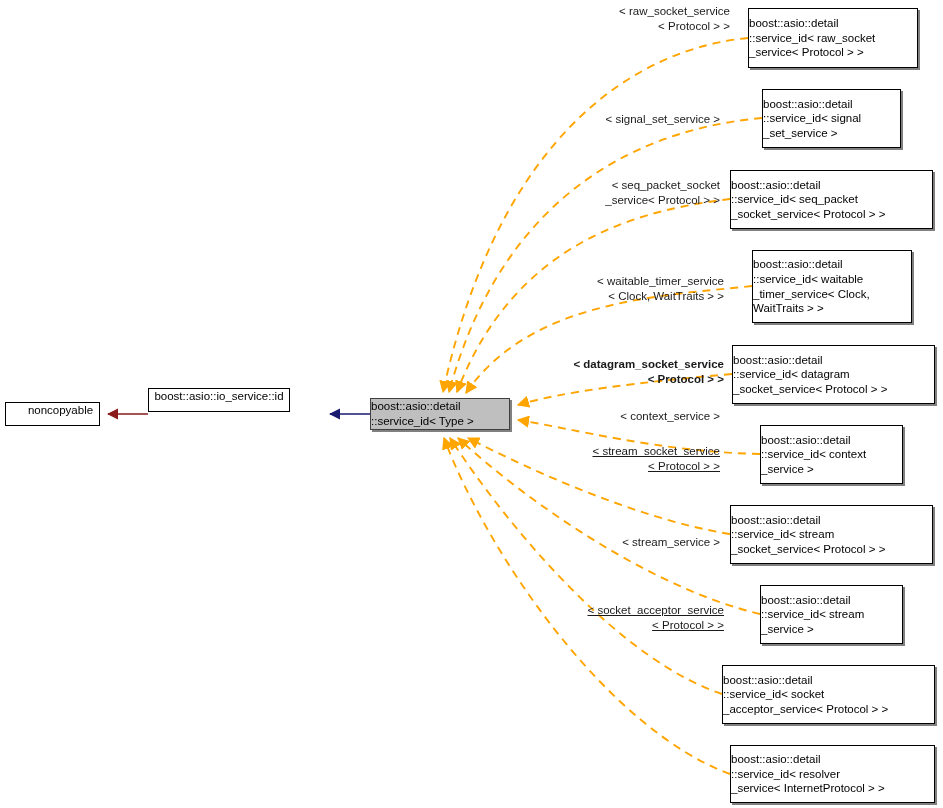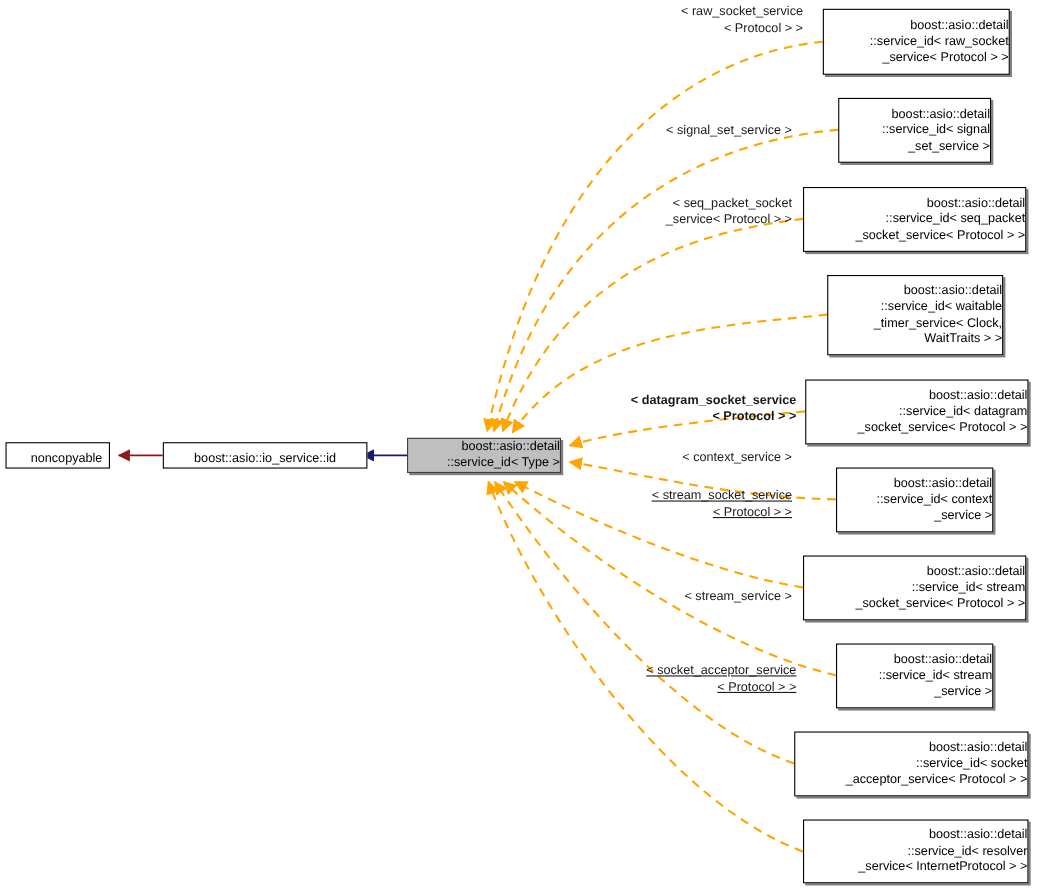--- a/index.html
+++ b/index.html
@@ -26,21 +26,21 @@
   .node {
     position: absolute;
     box-sizing: border-box;
     border: 1px solid #000000;
     background: #ffffff;
     color: #000000;
     font-size: 11.5px;
     line-height: 14.6px;
     text-align: center;
     display: flex;
-    align-items: flex-end;
+    align-items: flex-start;
     justify-content: center;
     white-space: pre;
     z-index: 3;
   }
   .node.shadow {
     box-shadow: 2px 2px 0 0 #808080;
   }
   .node.root {
     background: #bfbfbf;
     border: 1px solid #404040;
@@ -93,21 +93,21 @@
       <path d="M 760,614 C 650,588 525,500 458,438" marker-end="url(#arrow-orange)"></path>
       <path d="M 722,694 C 620,660 510,530 450,438" marker-end="url(#arrow-orange)"></path>
       <path d="M 730,774 C 610,730 490,560 444,438" marker-end="url(#arrow-orange)"></path>
     </g>
   </svg>
 
   <div class="node" style="left:5px; top:402px; width:95px; height:24px;padding-left:16px;">
     <span>noncopyable</span>
   </div>
 
-  <div class="node" style="left:148px; top:402px; width:186px; height:24px;">
+  <div class="node" style="left:148px; top:388px; width:142px; height:24px;">
     <span>boost::asio::io_service::id</span>
   </div>
 
   <div class="node root" style="left:370px; top:398px; width:140px; height:32px; flex-direction:column; justify-content:center;">
     <span>boost::asio::detail</span>
     <span>::service_id&lt; Type &gt;</span>
   </div>
 
   <div class="node shadow" style="left:748px; top:8px; width:170px; height:60px; flex-direction:column;">
     <span>boost::asio::detail</span>
@@ -171,20 +171,22 @@
   </div>
 
   <div class="edge-label" style="left:540px; top:4px; width:190px;">&lt; raw_socket_service
 &lt; Protocol &gt; &gt;</div>
 
   <div class="edge-label" style="left:530px; top:112px; width:190px;">&lt; signal_set_service &gt;</div>
 
   <div class="edge-label" style="left:530px; top:178px; width:190px;">&lt; seq_packet_socket
 _service&lt; Protocol &gt; &gt;</div>
 
+  <div class="edge-label" style="left:528px; top:274px; width:196px;">&lt; waitable_timer_service
+&lt; Clock, WaitTraits &gt; &gt;</div>
 
   <div class="edge-label" style="left:524px; top:357px; width:200px;font-weight:bold;">&lt; datagram_socket_service
 &lt; Protocol &gt; &gt;</div>
 
   <div class="edge-label" style="left:530px; top:409px; width:190px;">&lt; context_service &gt;</div>
 
   <div class="edge-label" style="left:530px; top:444px; width:190px;text-decoration:underline;">&lt; stream_socket_service
 &lt; Protocol &gt; &gt;</div>
 
   <div class="edge-label" style="left:530px; top:523px; width:190px;margin-top:12px;">&lt; stream_service &gt;</div>

